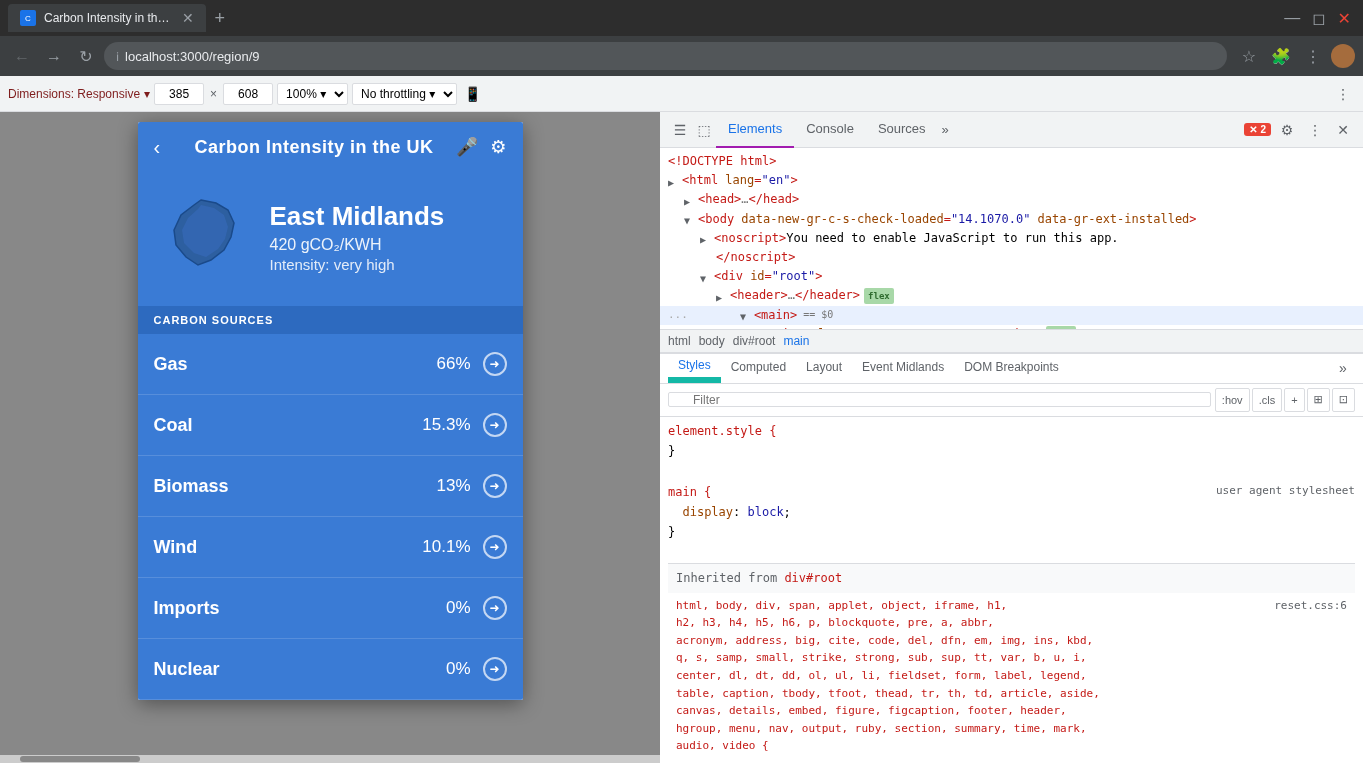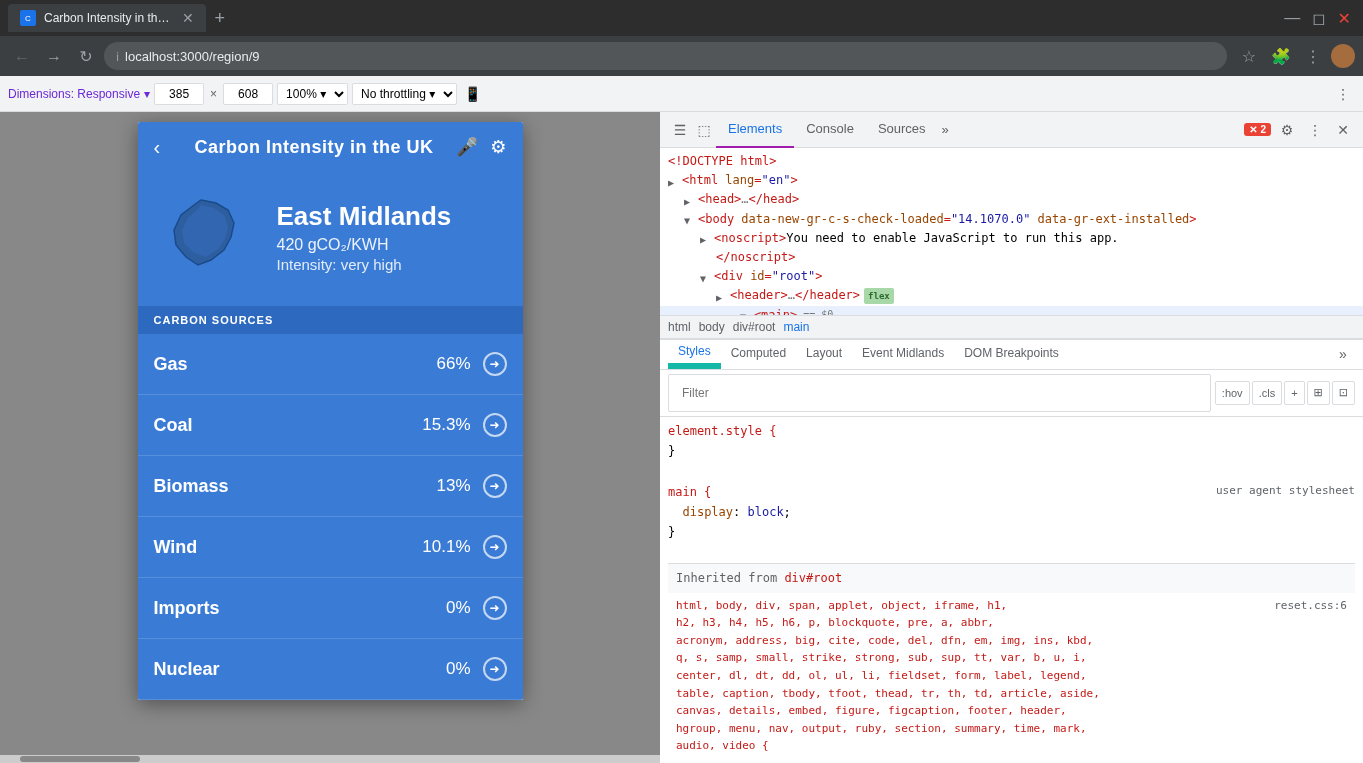--- a/index.html
+++ b/index.html
@@ -140,21 +140,21 @@
       align-items: center;
       background: #f1f3f4;
       height: 36px;
       padding: 0 8px;
       gap: 4px;
       border-bottom: 1px solid #dadce0;
       flex-shrink: 0;
     }
     .dim-label {
       font-size: 12px;
-      color: #6d28d9;
+      color: #7f1d1d;
     }
     .dim-input {
       width: 50px;
       height: 22px;
       border: 1px solid #dadce0;
       border-radius: 2px;
       font-size: 12px;
       text-align: center;
       padding: 0 4px;
       background: white;
@@ -268,21 +268,21 @@
       gap: 16px;
     }
     .hero-map {
       width: 100px;
       height: 90px;
       flex-shrink: 0;
       display: flex;
       align-items: center;
       justify-content: center;
     }
-    .hero-info { color: white; margin-left: 7px; }
+    .hero-info { color: white; }
     .hero-name {
       font-size: 26px;
       font-weight: 700;
       margin-bottom: 4px;
     }
     .hero-kwh {
       font-size: 16px;
       opacity: 0.9;
       margin-bottom: 2px;
     }
@@ -487,25 +487,25 @@
     }
     .filter-bar {
       display: flex;
       align-items: center;
       padding: 4px 8px;
       border-bottom: 1px solid #dadce0;
       gap: 4px;
     }
     .filter-input {
       flex: 1;
-      height: 38px;
+      height: 15px;
       border: 1px solid #dadce0;
       border-radius: 2px;
       font-size: 12px;
-      padding: 0 13px;
+      padding: 0 24px;
     }
     .filter-btns {
       display: flex;
       gap: 2px;
     }
     .filter-btn {
       height: 24px;
       padding: 0 6px;
       border: 1px solid #dadce0;
       background: white;

